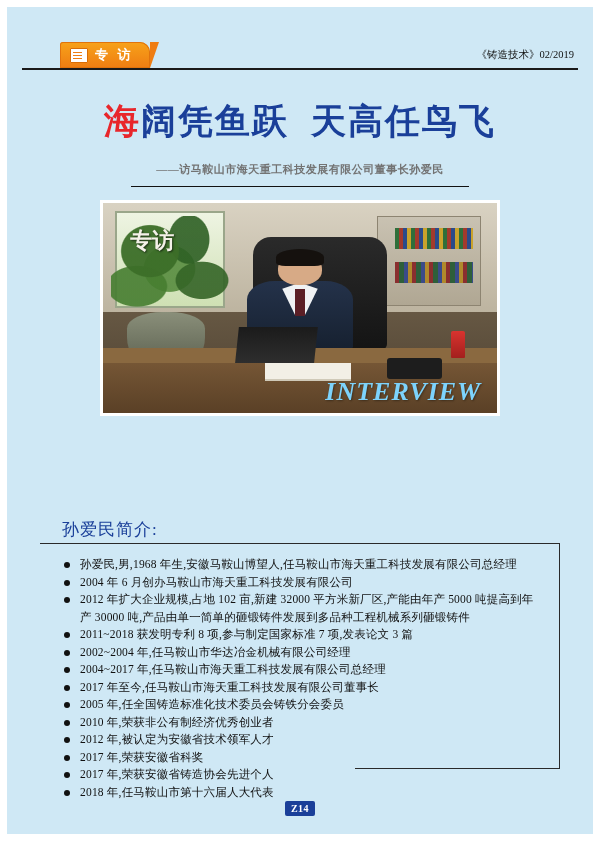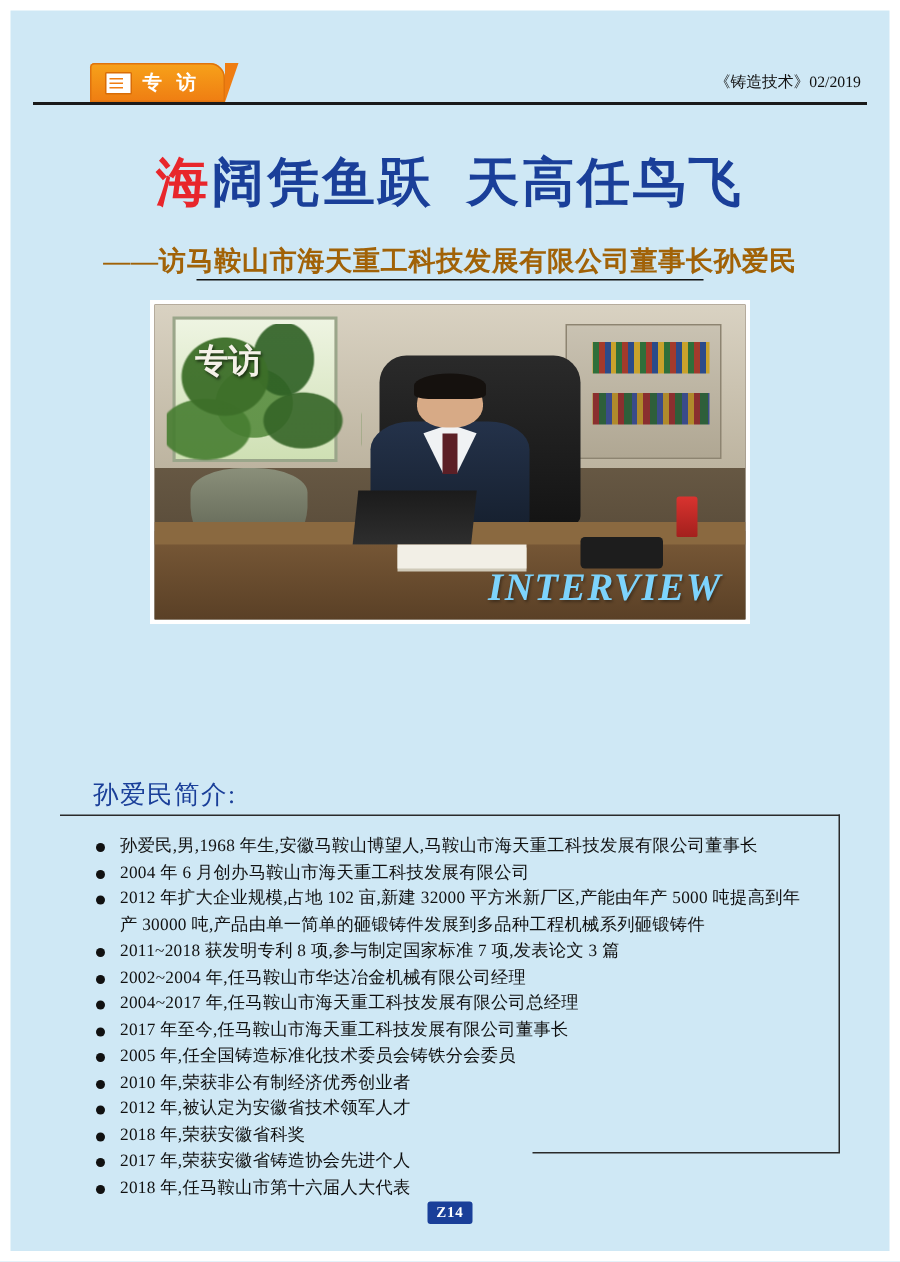--- a/index.html
+++ b/index.html
@@ -119,23 +119,23 @@
   .title .blue { color: #1a3f99; margin-top: 36px; }
   .title .gap { display: inline-block; width: 22px; }
 
   .subtitle {
     position: absolute;
     top: 162px;
     left: 0;
     width: 600px;
     text-align: center;
     font-family: "Liberation Serif", serif;
-    font-size: 18px;
-    font-weight: bold;
-    color: #a16207;
+    font-size: 11px;
+    font-weight: bold;
+    color: #737373;
     letter-spacing: 0.5px;
     white-space: nowrap;
   }
   .subtitle-underline {
     position: absolute;
     top: 186px;
     left: 131px;
     width: 338px;
     height: 1px;
     background: #111;
@@ -459,30 +459,30 @@
     <div class="ph-stamp">专访</div>
     <div class="ph-interview">INTERVIEW</div>
   </div>
 
   <div class="bio-title">孙爱民简介:</div>
   <div class="bio-line"></div>
   <div class="bio-line-v"></div>
   <div class="bio-line-b"></div>
 
   <ul class="bio-list">
-    <li>孙爱民,男,1968 年生,安徽马鞍山博望人,马鞍山市海天重工科技发展有限公司董事长</li>
+    <li>孙爱民,男,1968 年生,安徽马鞍山博望人,任马鞍山市海天重工科技发展有限公司总经理</li>
     <li>2004 年 6 月创办马鞍山市海天重工科技发展有限公司</li>
     <li>2012 年扩大企业规模,占地 102 亩,新建 32000 平方米新厂区,产能由年产 5000 吨提高到年产 30000 吨,产品由单一简单的砸锻铸件发展到多品种工程机械系列砸锻铸件</li>
     <li>2011~2018 获发明专利 8 项,参与制定国家标准 7 项,发表论文 3 篇</li>
     <li>2002~2004 年,任马鞍山市华达冶金机械有限公司经理</li>
     <li>2004~2017 年,任马鞍山市海天重工科技发展有限公司总经理</li>
     <li>2017 年至今,任马鞍山市海天重工科技发展有限公司董事长</li>
     <li>2005 年,任全国铸造标准化技术委员会铸铁分会委员</li>
     <li>2010 年,荣获非公有制经济优秀创业者</li>
     <li>2012 年,被认定为安徽省技术领军人才</li>
-    <li>2018 年,荣获安徽省科奖</li>
+    <li>2017 年,荣获安徽省科奖</li>
     <li>2017 年,荣获安徽省铸造协会先进个人</li>
     <li>2018 年,任马鞍山市第十六届人大代表</li>
   </ul>
 
   <div class="page-number">Z14</div>
 
 </div>
 
 </body></html>

